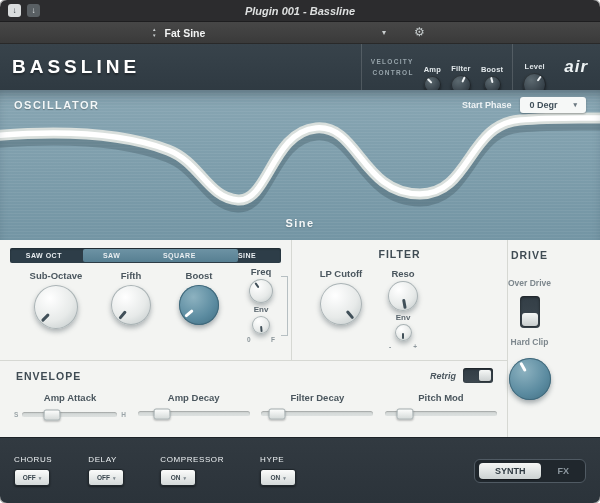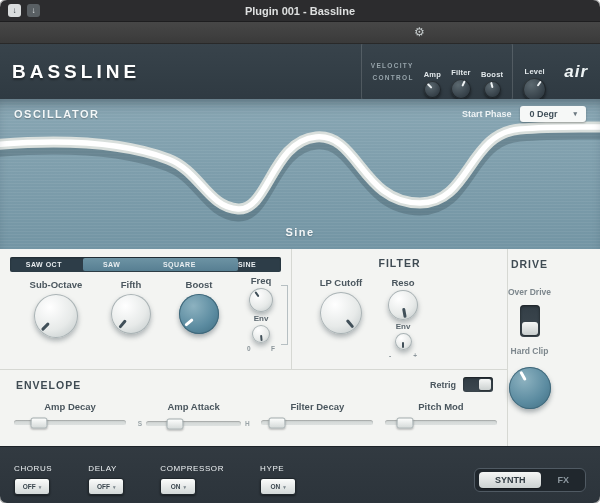--- a/index.html
+++ b/index.html
@@ -4,32 +4,32 @@
 <style>
   html,body{margin:0;padding:0;background:#ffffff;font-family:"Liberation Sans",sans-serif;-webkit-font-smoothing:antialiased;}
   .app{width:600px;height:503px;position:relative;overflow:hidden;background:#f3f4f2;border-radius:7px;box-shadow:0 0 0 1px rgba(0,0,0,.35);}
 
   
   .titlebar{height:22px;background:#2c2c2e;border-bottom:1px solid #1e1e20;box-sizing:border-box;display:flex;align-items:center;position:relative;}
   .tb-icons{position:absolute;left:8px;display:flex;gap:6px;}
   .tb-icon{width:13px;height:13px;border-radius:3px;display:flex;align-items:center;justify-content:center;font-size:8px;line-height:1;cursor:default;}
   .tb-icon.light{background:#d9dcdd;color:#2c353b;}
   .tb-icon.dark{background:#595f63;color:#e9eced;}
-  .tb-title{flex:1;text-align:center;font-size:11px;color:#dee0e0;font-weight:bold;}
+  .tb-title{flex:1;text-align:center;font-size:11px;color:#dee0e0;font-weight:bold;font-style:italic;}
 
   
   .presetbar{height:22px;background:linear-gradient(#474747,#3a3a3a);border-bottom:1px solid #292929;box-sizing:border-box;position:relative;}
   .preset-dd{position:absolute;left:146px;top:2px;width:246px;height:17px;display:flex;align-items:center;gap:8px;padding:0 6px;box-sizing:border-box;}
   .spinner{display:flex;flex-direction:column;font-size:4.5px;line-height:1.15;color:#c9cecf;}
   .preset-name{flex:1;font-size:10.5px;font-weight:bold;color:#f2f3f3;}
   .dd-caret{font-size:8px;color:#c9cecf;}
   .gear{position:absolute;left:414px;top:3px;font-size:12px;color:#c3c9ca;line-height:1.3;}
 
   
-  .header{height:55px;background:linear-gradient(#38434b,#2f3a42);display:flex;align-items:center;padding:0 12px;box-sizing:border-box;gap:10px;}
+  .header{height:46px;background:linear-gradient(#38434b,#2f3a42);display:flex;align-items:center;padding:0 12px;box-sizing:border-box;gap:10px;}
   .logo{font-size:19px;font-weight:bold;color:#ffffff;letter-spacing:4px;text-shadow:0 2px 2px rgba(0,0,0,.35);}
   .hdr-spacer{flex:1;}
   .vel-text{font-size:6.5px;font-weight:bold;color:#97a4ab;letter-spacing:1.3px;text-align:right;line-height:1.7;}
   .hdr-box{display:flex;align-items:center;gap:10px;border:1px solid rgba(255,255,255,.15);border-radius:6px;padding:3px 9px;}
   .kcol{display:flex;flex-direction:column;align-items:center;gap:2px;}
   .kcol .klabel{font-size:7.5px;font-weight:bold;color:#e3e9ec;letter-spacing:.2px;margin-top:24px;}
   .bval{font-size:10px;font-weight:bold;color:#ffffff;display:flex;align-items:center;gap:4px;}
   .bval .dd-caret{font-size:6px;}
   .brand{font-size:17px;font-weight:bold;font-style:italic;color:#eef3f4;letter-spacing:1px;margin-left:8px;}
 
@@ -72,21 +72,21 @@
 
   .grp{position:absolute;display:flex;flex-direction:column;align-items:center;gap:4px;}
   .grp .glabel{font-size:9.5px;font-weight:bold;color:#4a565e;white-space:nowrap;}
   .grp .glabel.sm{font-size:8px;color:#5a666e;}
   .minmax{display:flex;justify-content:space-between;width:28px;font-size:6.5px;font-weight:bold;color:#8b959a;}
   .bracket{position:absolute;right:3px;top:36px;width:6px;height:58px;border-top:1px solid #b6bfc2;border-right:1px solid #b6bfc2;border-bottom:1px solid #b6bfc2;}
 
   
   .envelope{flex:1;border-top:1px solid #d6d8d3;position:relative;}
   .env-title{position:absolute;left:16px;top:9px;}
-  .retrig{position:absolute;right:14px;top:7px;display:flex;align-items:center;gap:7px;}
+  .retrig{position:absolute;right:14px;top:7px;display:flex;align-items:center;gap:7px;font-style:italic;}
   .retrig-label{font-size:9px;font-weight:bold;color:#4a565e;}
   .htoggle{width:30px;height:15px;background:linear-gradient(#313c44,#3c474f);border-radius:3px;position:relative;box-shadow:inset 0 1px 2px rgba(0,0,0,.5);cursor:pointer;}
   .htoggle .h{position:absolute;top:2px;bottom:2px;right:2px;width:12px;border-radius:2px;background:linear-gradient(#f5f7f6,#ccd1d1);box-shadow:0 1px 1px rgba(0,0,0,.3);}
   .sliders{position:absolute;left:14px;right:10px;top:31px;display:flex;justify-content:space-between;}
   .sgroup{width:112px;display:flex;flex-direction:column;align-items:center;gap:8px;}
   .slabel{font-size:9.5px;font-weight:bold;color:#4a565e;}
   .srow{display:flex;align-items:center;gap:4px;width:100%;}
   .smin,.smax{font-size:6.5px;font-weight:bold;color:#9aa4a8;}
   .track{position:relative;flex:1;height:5px;background:linear-gradient(#cfd4d3,#dde1e0);border-radius:3px;box-shadow:inset 0 1px 1px rgba(0,0,0,.2);cursor:pointer;}
   .handle{position:absolute;top:50%;transform:translate(-50%,-50%);width:15px;height:9px;border-radius:2.5px;background:linear-gradient(#fcfdfc,#d6dbda);border:1px solid #a3adaf;box-shadow:0 1px 2px rgba(0,0,0,.3);}
@@ -122,20 +122,28 @@
           <span>↓</span>
         </div>
       <div class="tb-icon dark">
           <span>↓</span>
         </div>
     </div>
     <div class="tb-title">Plugin 001 - Bassline</div>
   </div>
 
   <div class="presetbar">
+    <div class="preset-dd">
+      <span class="spinner">
+        <span>▲</span>
+        <span>▼</span>
+      </span>
+      <span class="preset-name">Fat Sine</span>
+      <span class="dd-caret">▾</span>
+    </div>
     <div class="gear">⚙</div>
   </div>
 
   <div class="header">
     <div class="logo">BASSLINE</div>
     <div class="hdr-spacer"></div>
     <div class="hdr-box">
       <div class="vel-text">
         <div>VELOCITY</div>
         <div>CONTROL</div>
@@ -286,35 +294,35 @@
       <div class="envelope">
         <div class="panel-title env-title">ENVELOPE</div>
         <div class="retrig">
           <span class="retrig-label">Retrig</span>
           <div class="htoggle">
               <div class="h"></div>
             </div>
         </div>
         <div class="sliders">
           <div class="sgroup">
-            <span class="slabel">Amp Decay</span>
-            <div class="srow">
-              <div class="track">
-                <div class="handle" style="left: 22%;"></div>
-              </div>
-            </div>
-          </div>
-          <div class="sgroup">
             <span class="slabel">Amp Attack</span>
             <div class="srow">
               <span class="smin">S</span>
               <div class="track">
                 <div class="handle" style="left: 31%;"></div>
               </div>
               <span class="smax">H</span>
+            </div>
+          </div>
+          <div class="sgroup">
+            <span class="slabel">Amp Decay</span>
+            <div class="srow">
+              <div class="track">
+                <div class="handle" style="left: 22%;"></div>
+              </div>
             </div>
           </div>
           <div class="sgroup">
             <span class="slabel">Filter Decay</span>
             <div class="srow">
               <div class="track">
                 <div class="handle" style="left: 14%;"></div>
               </div>
             </div>
           </div>

